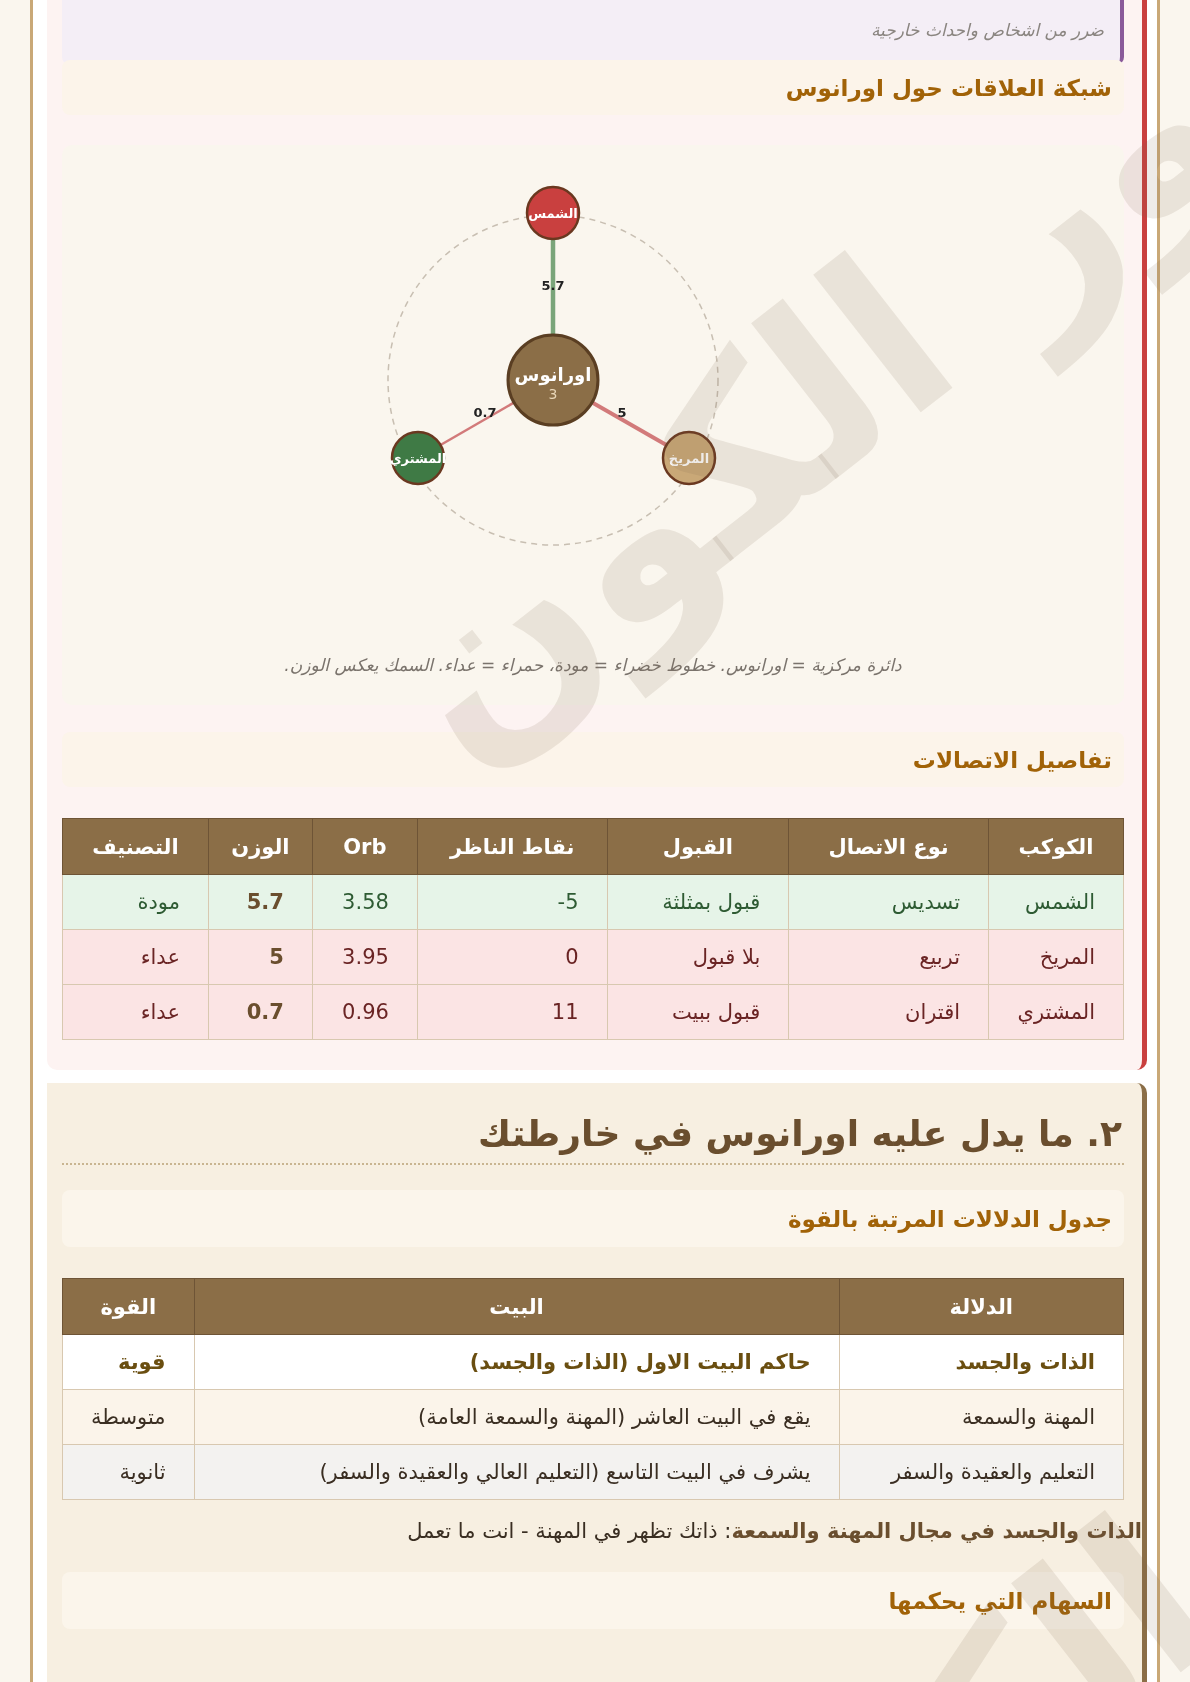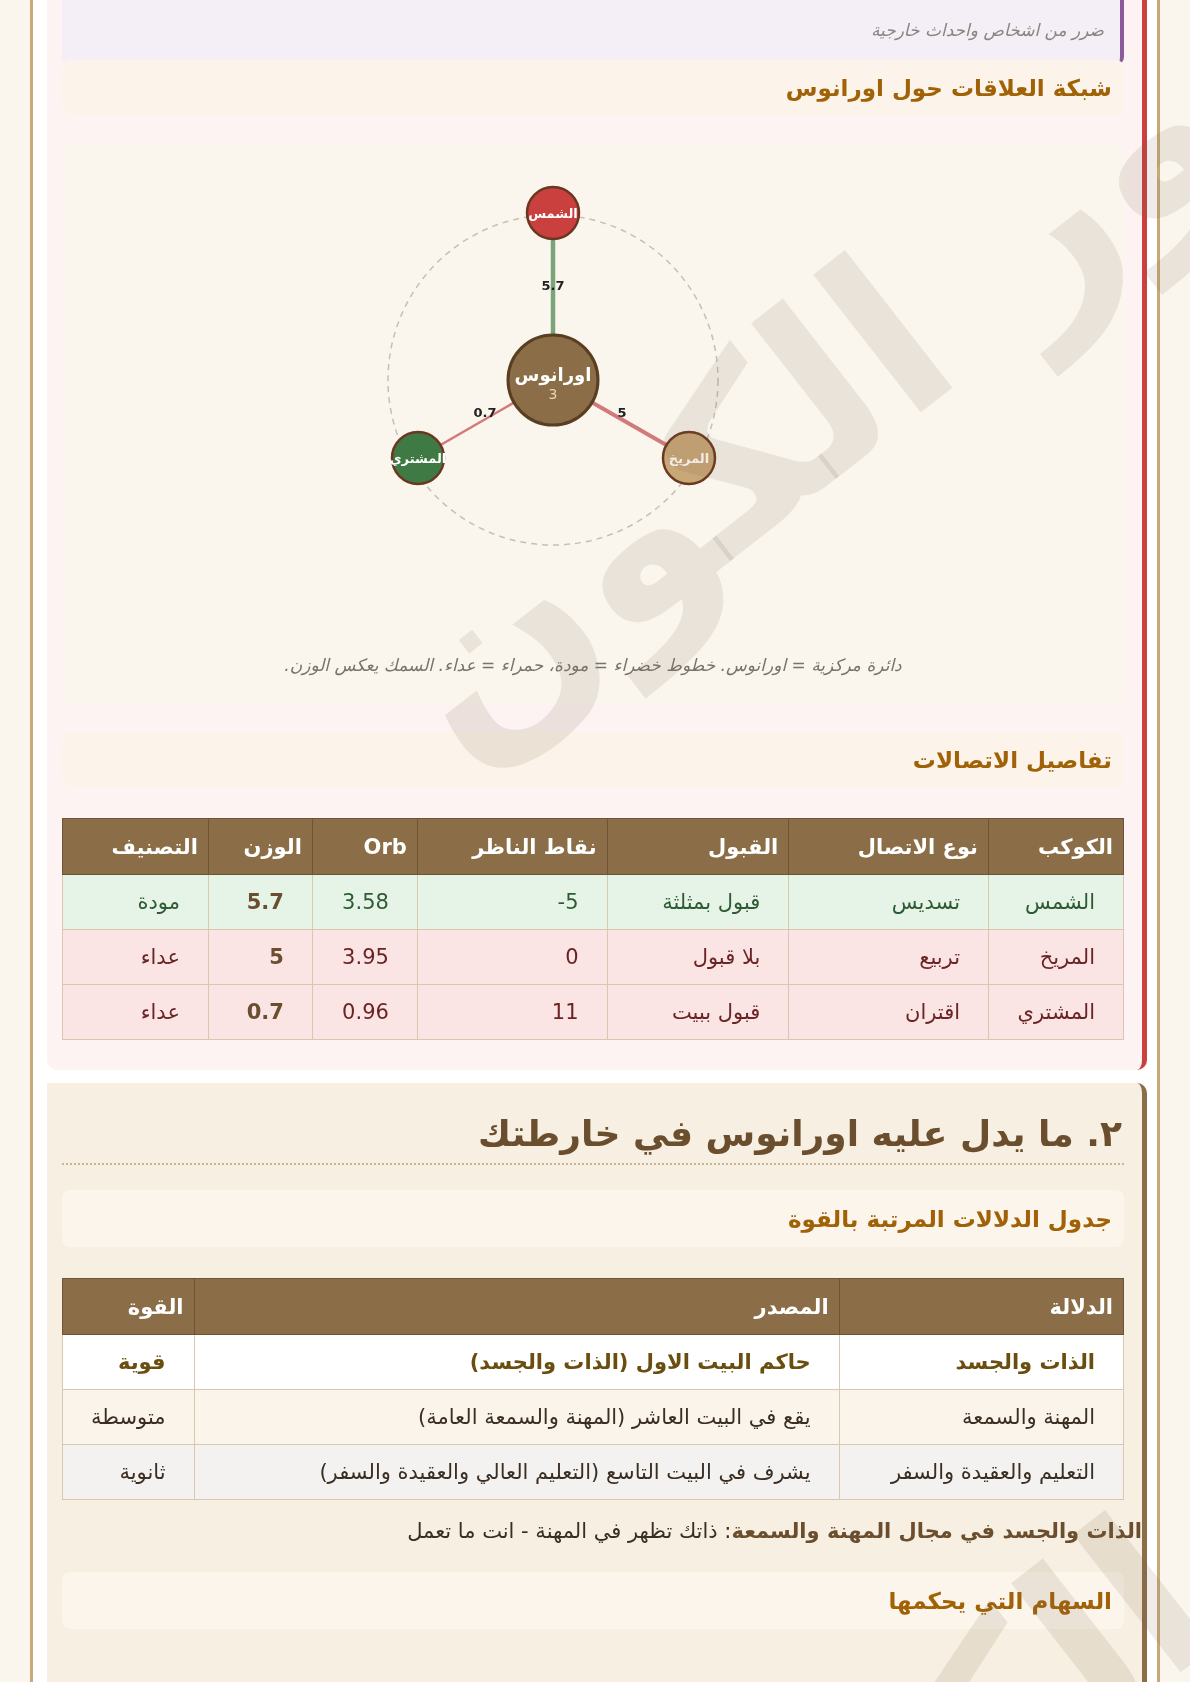--- a/index.html
+++ b/index.html
@@ -79,21 +79,20 @@
   table.data {
     border-collapse: collapse;
     position: absolute;
     direction: rtl;
     font-size: 21px;
   }
   table.data th {
     background: #8b6e47;
     color: #ffffff;
     font-weight: bold;
-    text-align: right;
     padding: 4px 10px;
     height: 56px;
     border: 1px solid #6e5436;
   }
   table.data td {
     text-align: right;
     padding: 0 28px;
     height: 55px;
     border: 1px solid #d8c8b0;
   }
@@ -229,21 +228,21 @@
   <div class="sec2-divider"></div>
 
   <div class="subhead sh3">
     <span>جدول الدلالات المرتبة بالقوة</span>
   </div>
 
   <table class="data t2">
     <thead>
       <tr>
         <th style="width:287px">الدلالة</th>
-        <th style="width:654px">المصدر</th>
+        <th style="width:654px">البيت</th>
         <th style="width:121px">القوة</th>
       </tr>
     </thead>
     <tbody>
       <tr class="row-strong">
         <td>الذات والجسد</td>
         <td>حاكم البيت الاول (الذات والجسد)</td>
         <td>قوية</td>
       </tr>
       <tr class="row-medium">

